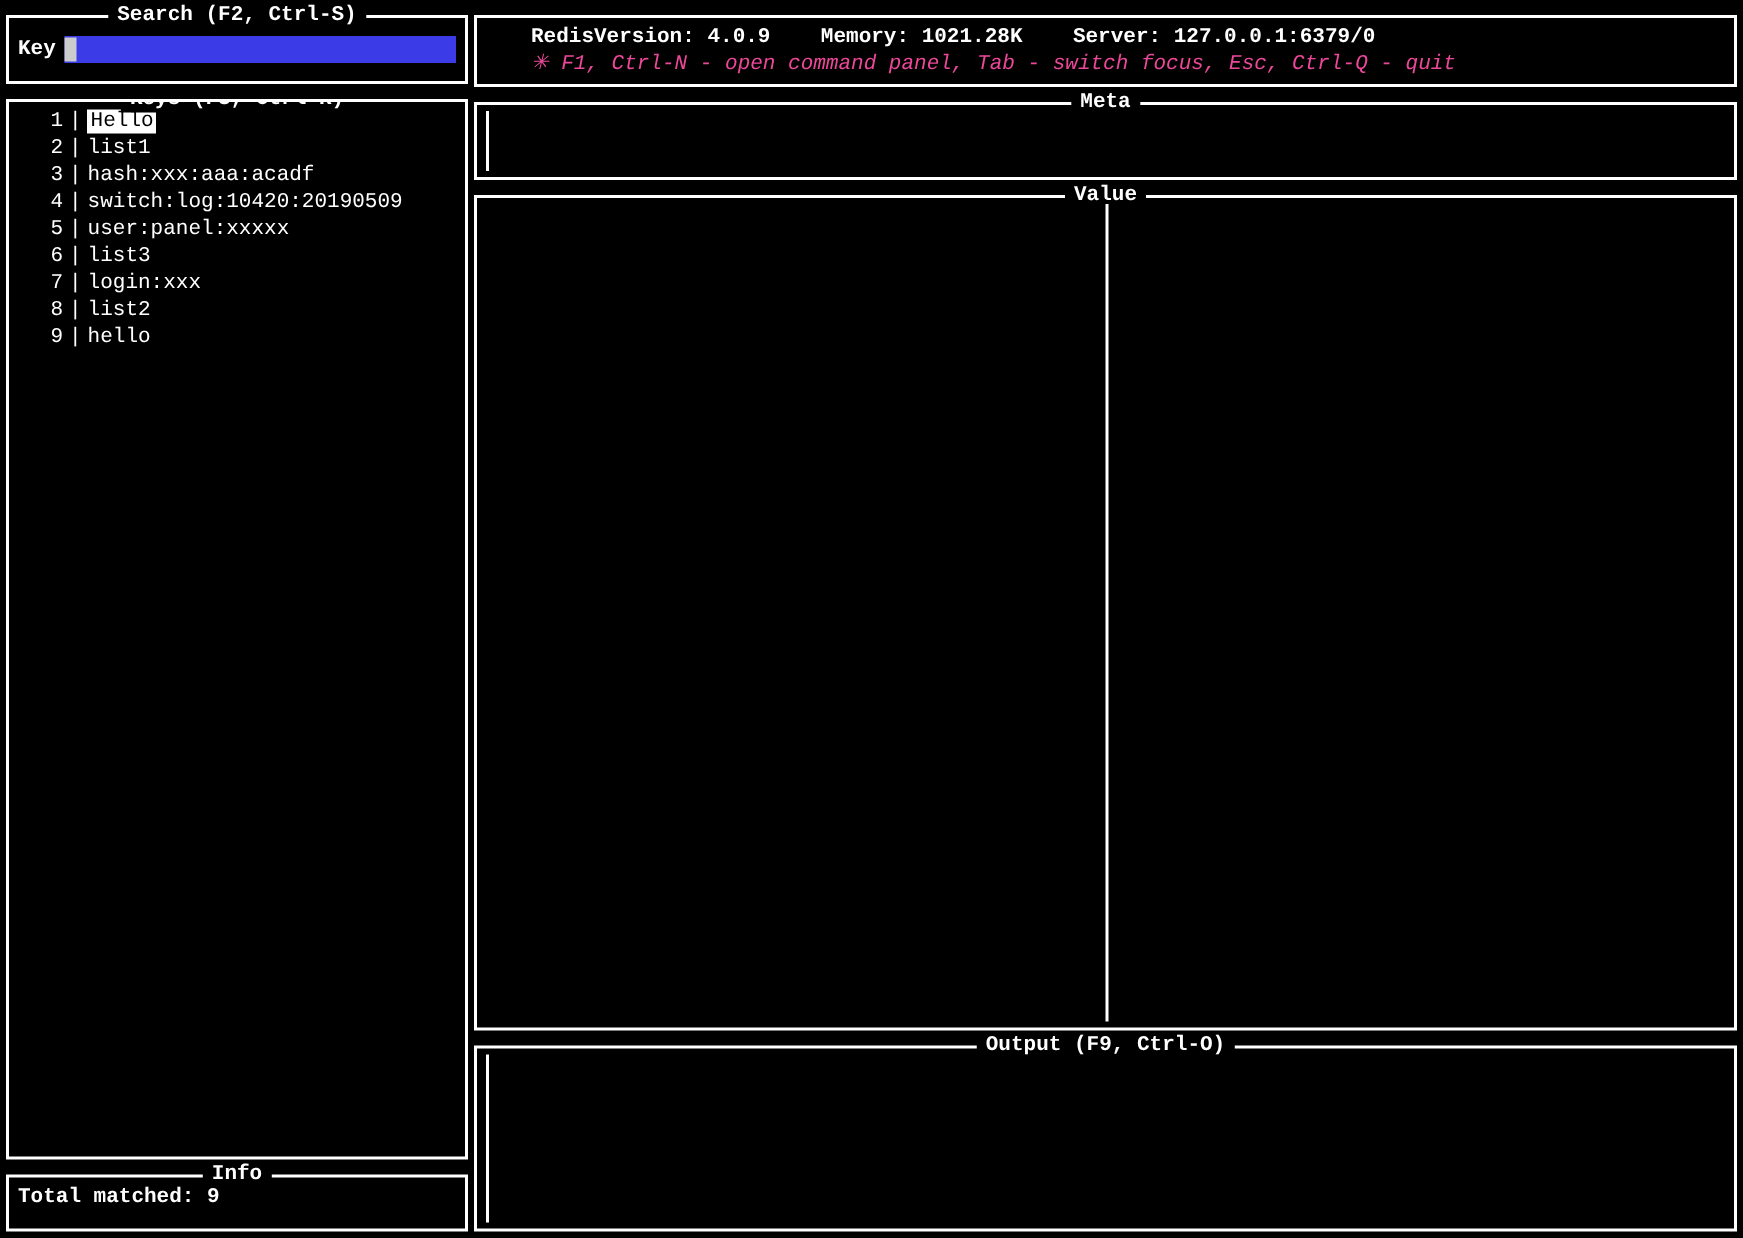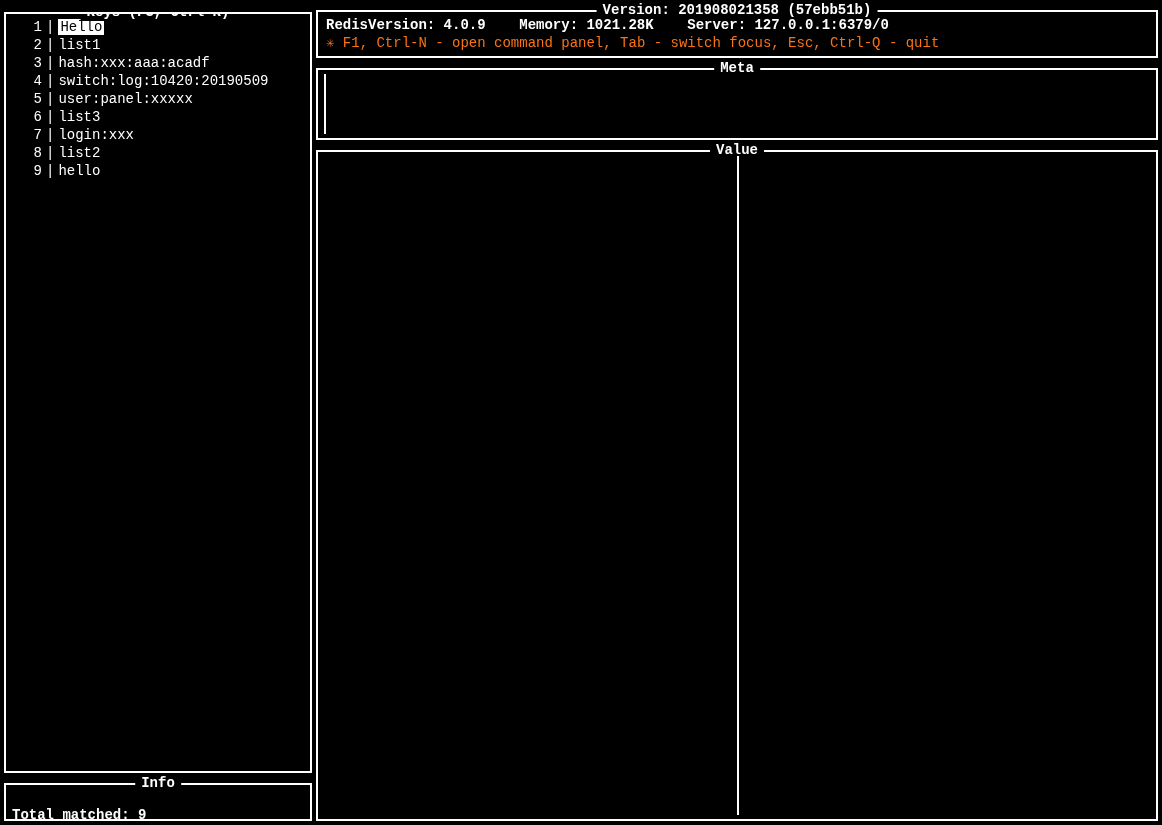--- a/index.html
+++ b/index.html
@@ -64,77 +64,87 @@
   .key-sep { padding: 0 4px; }
   .key-name { }
   .key-row.selected .key-name-inner{
     background:#fff; color:#000; padding:0 2px;
   }
   .key-row.selected{ }
   
   .info-panel { height: 38px; margin-top: 8px;}
   
   .header-panel { margin-top: 6px; padding:4px 8px;}
-  .header-line { white-space: pre; font-weight:bold;}
-  .hint { color:#f97316; font-weight:normal;}
+  .header-line { white-space: pre; font-weight:bold;margin-left:28px;}
+  .hint { color:#ec4899; font-weight:normal;font-style:italic;}
   
-  .meta-panel { height: 72px; margin-top: 8px;}
+  .meta-panel { height: 52px; margin-top: 8px;}
   .value-panel { flex:1; margin-top: 8px; text-align: center;}
   .output-panel { height: 124px; margin-top: 8px;}
   
   .dbl-side{
     position:relative;
     height:100%;
   }
   .dbl-side::before, .dbl-side::after{
     content:"";
     position:absolute;
     top:0; bottom:0;
     border-left:2px solid #fff;
   }
   .dbl-side::before{ left:378px; display:none;}
 </style>
 </head>
 <body>
 
 <div class="layout">
   <div class="left">
+    <div class="panel search-panel">
+      <div class="panel-title">Search (F2, Ctrl-S)</div>
+      <span class="search-label">Key</span>
+      <div class="search-wrapper">
+        <span class="cursor"></span>
+      </div>
+    </div>
 
     <div class="panel keys-panel">
       <div class="panel-title">Keys (F3, Ctrl-K)</div>
       <ul class="keys-list" id="keys-list">
           <li class="key-row selected"><span class="key-idx">1</span><span class="key-sep">|</span><span class="key-name"><span class="key-name-inner">Hello</span></span></li>
           <li class="key-row"><span class="key-idx">2</span><span class="key-sep">|</span><span class="key-name"><span class="key-name-inner">list1</span></span></li>
           <li class="key-row"><span class="key-idx">3</span><span class="key-sep">|</span><span class="key-name"><span class="key-name-inner">hash:xxx:aaa:acadf</span></span></li>
           <li class="key-row"><span class="key-idx">4</span><span class="key-sep">|</span><span class="key-name"><span class="key-name-inner">switch:log:10420:20190509</span></span></li>
           <li class="key-row"><span class="key-idx">5</span><span class="key-sep">|</span><span class="key-name"><span class="key-name-inner">user:panel:xxxxx</span></span></li>
           <li class="key-row"><span class="key-idx">6</span><span class="key-sep">|</span><span class="key-name"><span class="key-name-inner">list3</span></span></li>
           <li class="key-row"><span class="key-idx">7</span><span class="key-sep">|</span><span class="key-name"><span class="key-name-inner">login:xxx</span></span></li>
           <li class="key-row"><span class="key-idx">8</span><span class="key-sep">|</span><span class="key-name"><span class="key-name-inner">list2</span></span></li>
           <li class="key-row"><span class="key-idx">9</span><span class="key-sep">|</span><span class="key-name"><span class="key-name-inner">hello</span></span></li>
         </ul>
     </div>
 
     <div class="panel info-panel">
       <div class="panel-title">Info</div>
-      <div style="font-weight:bold;margin-top:17px;">Total matched: 9</div>
+      <div style="font-weight:bold;">Total matched: 9</div>
     </div>
   </div>
 
   <div class="right">
     <div class="panel header-panel">
-      <div class="panel-title">Version: 201908021358 (57ebb51b)</div>
       <div class="header-line">RedisVersion: 4.0.9    Memory: 1021.28K    Server: 127.0.0.1:6379/0</div>
       <div class="header-line hint">✳ F1, Ctrl-N - open command panel, Tab - switch focus, Esc, Ctrl-Q - quit</div>
     </div>
 
     <div class="panel meta-panel">
       <div class="panel-title">Meta</div>
       <div class="dbl-side"></div>
     </div>
 
     <div class="panel value-panel">
       <div class="panel-title">Value</div>
       <div class="dbl-side"></div>
     </div>
 
+    <div class="panel output-panel">
+      <div class="panel-title">Output (F9, Ctrl-O)</div>
+      <div class="dbl-side"></div>
+    </div>
   </div>
 </div>
 
 </body></html>

